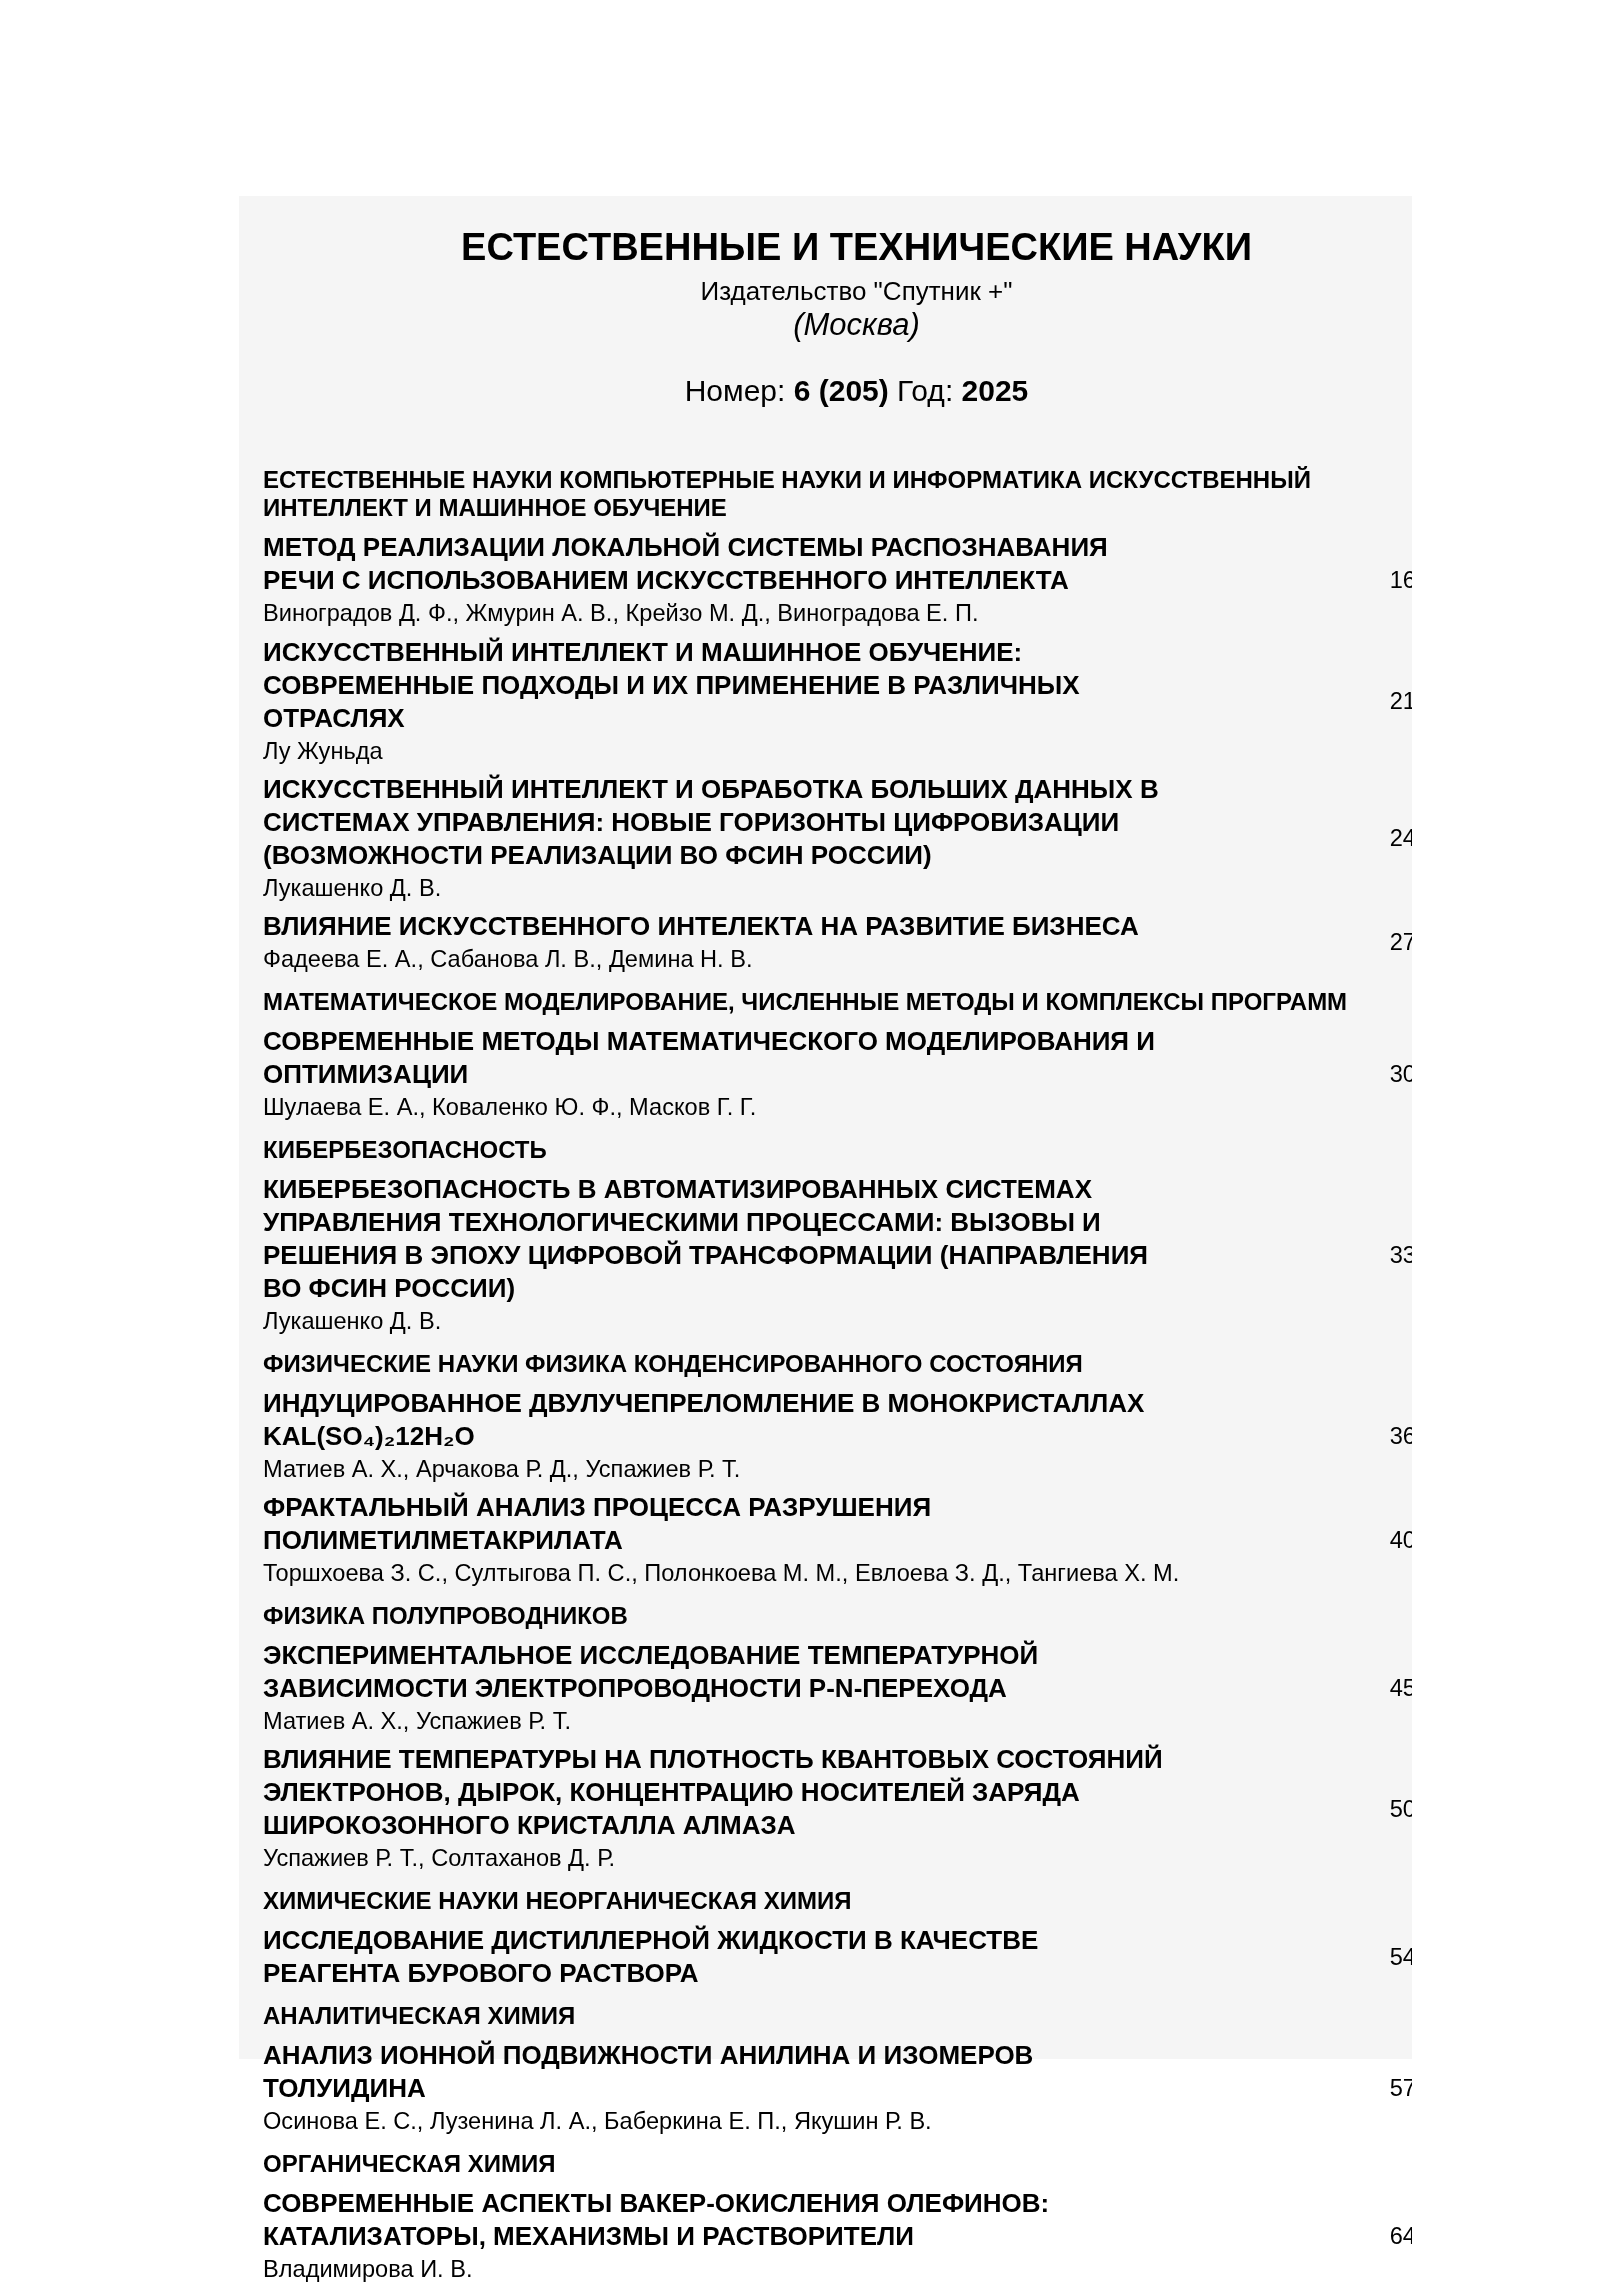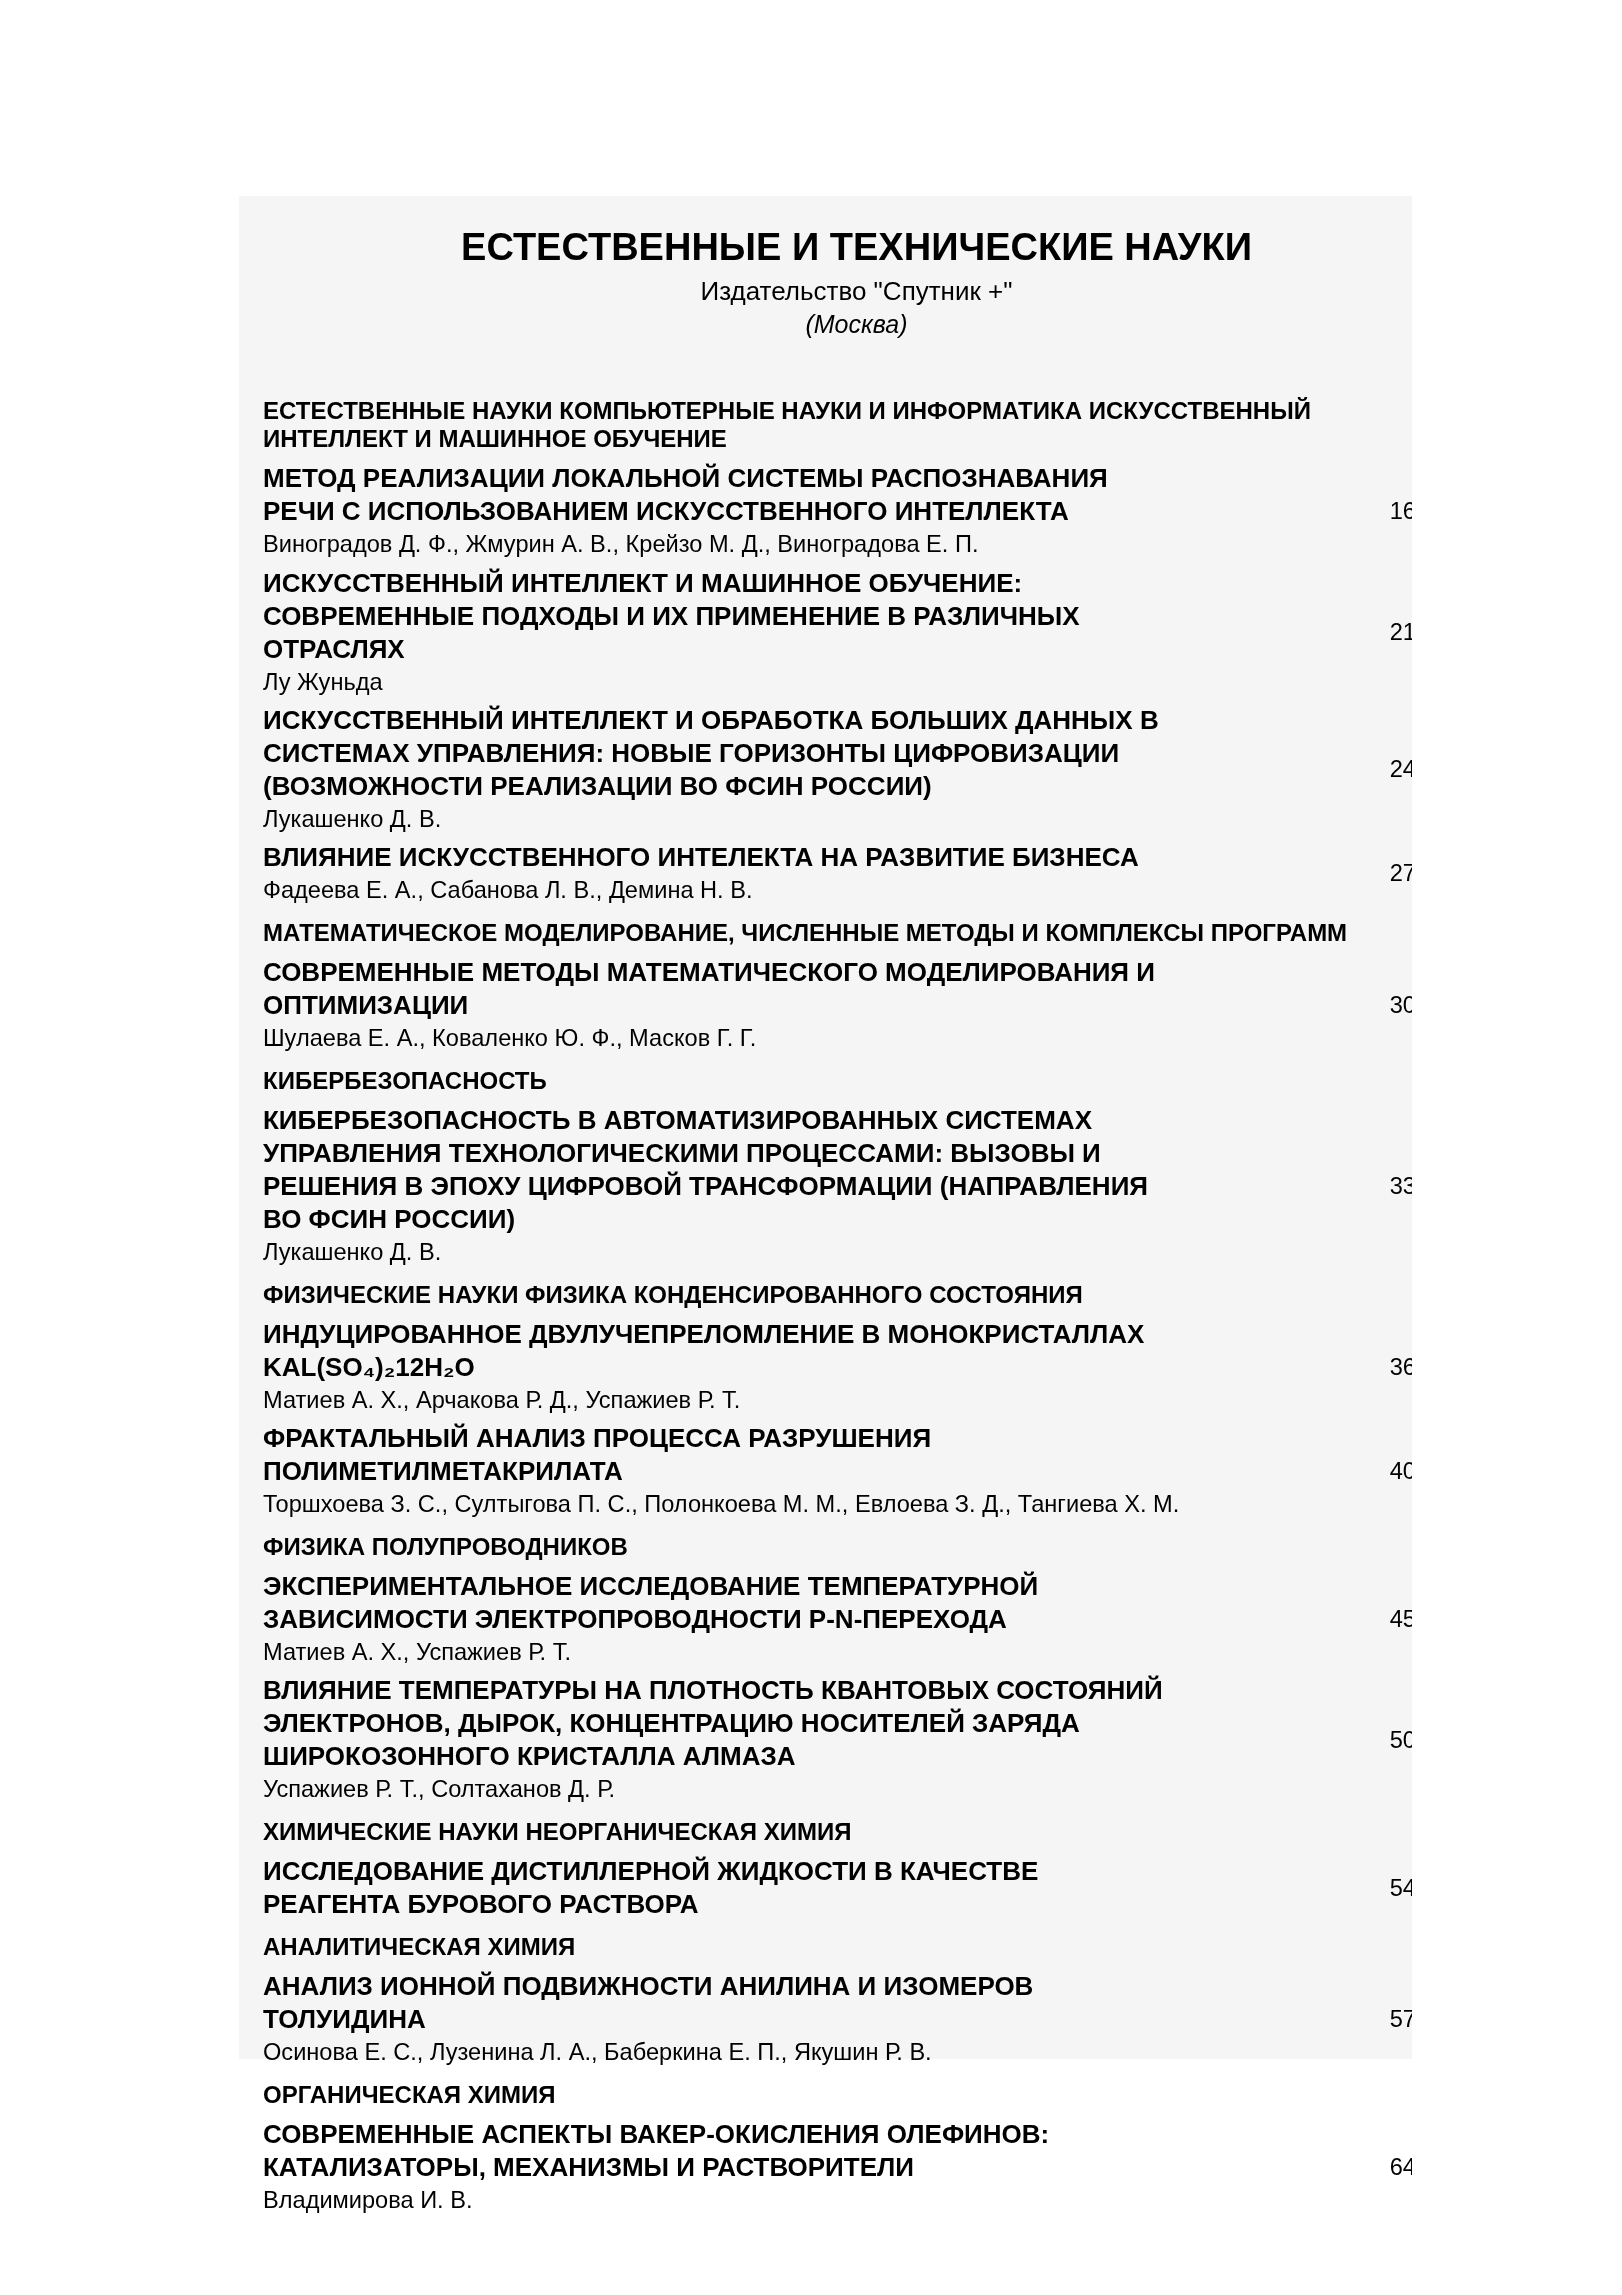--- a/index.html
+++ b/index.html
@@ -34,21 +34,21 @@
     font-weight: bold;
     line-height: 43px;
     letter-spacing: 0px;
   }
   .publisher {
     font-size: 26px;
     line-height: 34px;
     margin-top: 5.2px;
   }
   .city {
-    font-size: 25px;
+    font-size: 31px;
     font-style: italic;
     line-height: 33px;
   }
   .issue-line {
     margin-top: 31px;
     font-size: 30px;
     line-height: 38px;
   }
   .issue-line .bold {
     font-weight: bold;
@@ -96,20 +96,26 @@
 </head>
 <body>
 
 <div class="sheet">
   <div class="content-box">
 
     <div class="header">
       <div class="journal-title">ЕСТЕСТВЕННЫЕ И ТЕХНИЧЕСКИЕ НАУКИ</div>
       <div class="publisher">Издательство "Спутник +"</div>
       <div class="city">(Москва)</div>
+      <div class="issue-line">
+        <span>Номер:</span>
+        <span class="bold">6 (205)</span>
+        <span>Год:</span>
+        <span class="bold">2025</span>
+      </div>
     </div>
 
     <div class="toc">
         <div class="section-heading">ЕСТЕСТВЕННЫЕ НАУКИ КОМПЬЮТЕРНЫЕ НАУКИ И ИНФОРМАТИКА ИСКУССТВЕННЫЙ ИНТЕЛЛЕКТ И МАШИННОЕ ОБУЧЕНИЕ</div>
         <div class="entry">
     <div class="entry-main">
       <div class="entry-title">МЕТОД РЕАЛИЗАЦИИ ЛОКАЛЬНОЙ СИСТЕМЫ РАСПОЗНАВАНИЯ РЕЧИ С ИСПОЛЬЗОВАНИЕМ ИСКУССТВЕННОГО ИНТЕЛЛЕКТА</div>
       <div class="entry-authors">Виноградов Д. Ф., Жмурин А. В., Крейзо М. Д., Виноградова Е. П.</div>
     </div>
     <div class="entry-pages">16-20</div>

